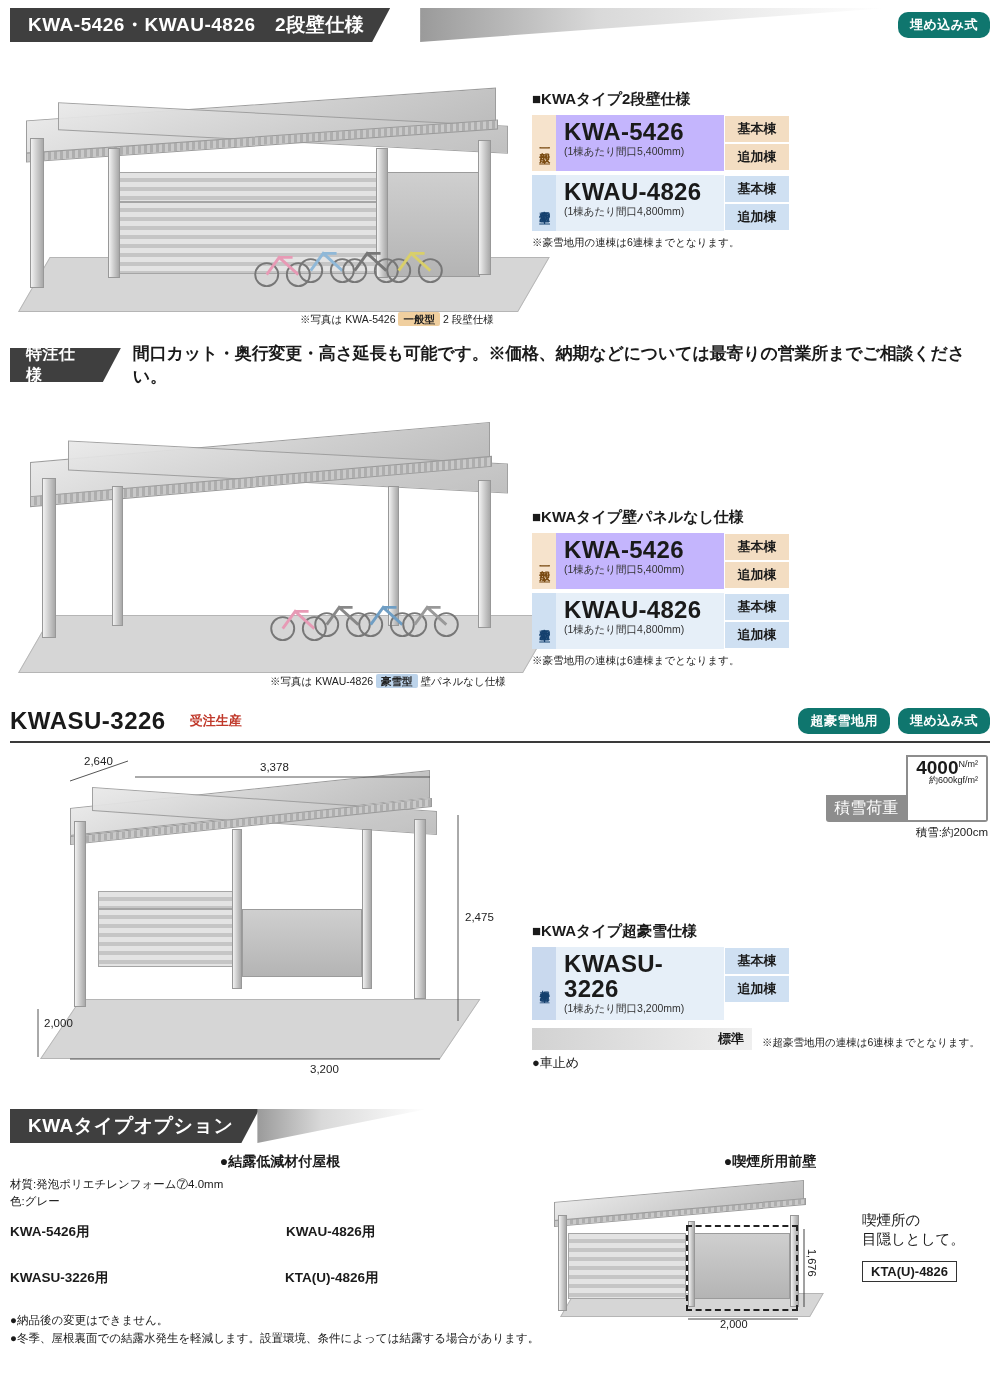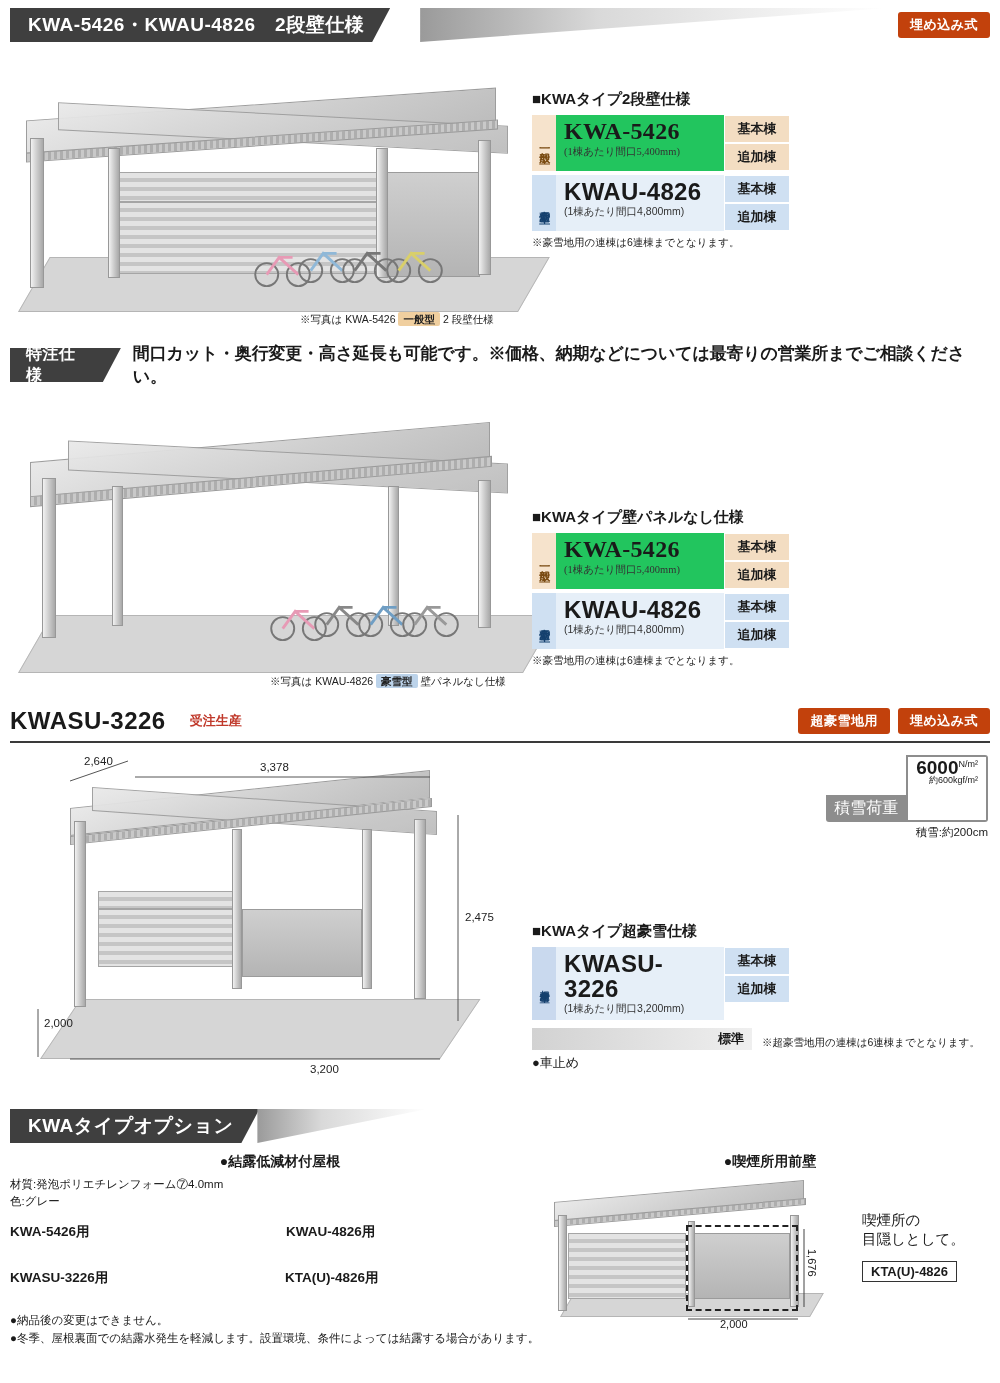--- a/index.html
+++ b/index.html
@@ -7,26 +7,26 @@
   body {
     width: 1000px;
     height: 1383px;
     background: #ffffff;
     font-family: "Liberation Sans", sans-serif;
     color: #1a1a1a;
     position: relative;
     overflow: hidden;
   }
   .tag-dark {
-    background: #c2410c;
+    background: #0f766e;
     color: #fff;
     font-size: 13px;
     font-weight: bold;
     padding: 4px 12px;
-    border-radius: 3px;
+    border-radius: 10px;
     letter-spacing: 0.5px;
   }
 
   
   .title-bar {
     position: relative;
     height: 34px;
     display: flex;
     align-items: center;
   }
@@ -125,21 +125,21 @@
     writing-mode: vertical-rl;
     letter-spacing: 1px;
   }
   .side-label.ippan { background: #f6e3cc; color: #7a4b12; }
   .side-label.gosetsu { background: #cfe0f2; color: #15406e; }
   .side-label.chou { background: #c9d9ee; color: #15406e; font-size: 10px; }
   .model-cell {
     width: 168px;
     padding: 4px 8px;
   }
-  .model-cell.ippan { background: #22c55e; font-family: Liberation Serif, serif; }
+  .model-cell.ippan { background: #c4b5fd; }
   .model-cell.gosetsu { background: #e6eff8; }
   .model-name {
     font-size: 24px;
     font-weight: bold;
     letter-spacing: 0.3px;
     line-height: 1.05;
   }
   .model-sub {
     font-size: 10.5px;
     color: #333;
@@ -423,21 +423,21 @@
     <div style="flex:1;"></div>
     <div class="tag-dark">超豪雪地用</div>
     <div class="tag-dark" style="margin-left:8px;">埋め込み式</div>
   </div>
   <div style="height:2px; background:#3a3a3a; margin:6px 10px 0 10px;"></div>
 
   <div style="position:absolute; right:12px; top:48px; text-align:right;">
     <div class="snow-badge">
       <div class="lbl">積雪荷重</div>
       <div class="val">
-        <span>6000</span><sup>N/m²</sup>
+        <span>4000</span><sup>N/m²</sup>
         <span class="sub">約600kgf/m²</span>
       </div>
     </div>
     <div style="font-size:11.5px; margin-top:3px;">積雪:約200cm</div>
   </div>
 
   <div style="position:absolute; left:10px; top:52px; width:520px; height:320px;">
     <div class="shed">
 
       <div class="ground" style="left:30px; top:240px; width:400px; height:60px; transform:skewX(-34deg); transform-origin:bottom left;"></div>

